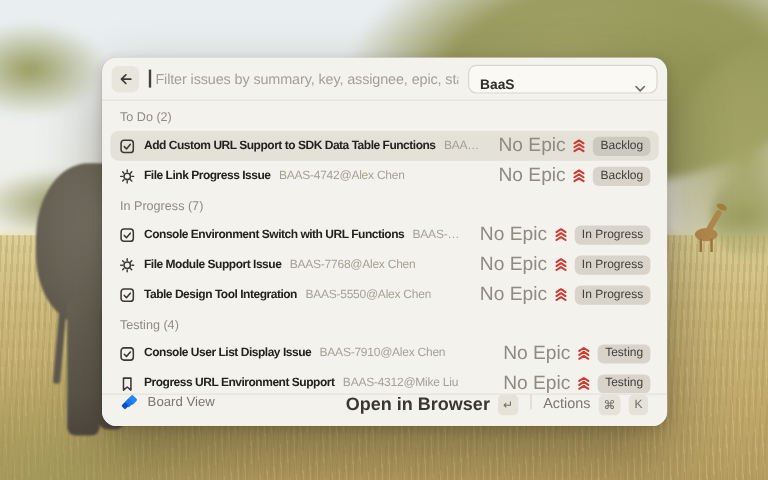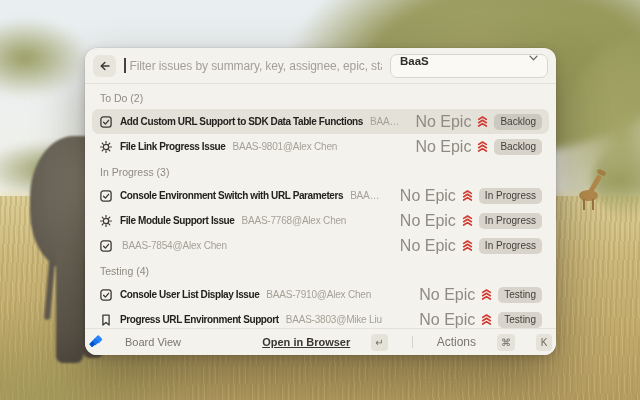--- a/index.html
+++ b/index.html
@@ -43,40 +43,40 @@
   .panel{
     position:absolute;left:85px;top:48px;width:471px;height:307px;
     background:#f4f2ec;border-radius:12px;
     box-shadow:0 22px 50px rgba(48,40,25,.42),0 3px 10px rgba(48,40,25,.20),0 0 0 .5px rgba(0,0,0,.08);
     display:flex;flex-direction:column;overflow:hidden;
   }
   .header{flex:none;height:35px;display:flex;align-items:center;gap:8px;padding:0 8px;border-bottom:1px solid #e4e1d9;}
   .back-btn{flex:none;width:23px;height:22px;border-radius:6px;background:#e8e5dd;display:flex;align-items:center;justify-content:center;}
   .caret{flex:none;width:1.5px;height:15px;background:#45423c;margin-right:-4px;}
   .search-placeholder{flex:1;font-size:12px;letter-spacing:-.1px;color:#a49f96;white-space:nowrap;overflow:hidden;}
-  .dropdown{flex:none;width:158px;height:24px;box-sizing:border-box;background:#fbf9f3;border:1px solid #d9d6cd;border-radius:7px;display:flex;align-items:flex-start;gap:6px;padding:0 9px;}
+  .dropdown{flex:none;width:158px;height:24px;box-sizing:border-box;background:#fbf9f3;border:1px solid #d9d6cd;border-radius:7px;display:flex;align-items:flex-end;gap:6px;padding:0 9px;}
   .dropdown-label{flex:1;font-size:11.5px;font-weight:700;color:#2f2d28;}
   .list{flex:1;overflow:hidden;padding:3px 7px 0;}
   .section-label{height:22px;display:flex;align-items:center;padding:0 8px;font-size:10.5px;color:#8f8b82;}
   .section-label.not-first{margin-top:2px;}
   .row{height:25px;display:flex;align-items:center;gap:5px;padding:0 7px;border-radius:7px;}
   .row.selected{background:#e4e1d9;}
   .type-icon{flex:none;width:14px;height:14px;display:flex;align-items:center;justify-content:center;margin-right:2px;}
   .row-title{flex:none;font-size:10px;letter-spacing:-.4px;font-weight:700;color:#24221e;white-space:nowrap;}
   .row-key{flex:0 1 auto;min-width:0;font-size:10px;letter-spacing:-.2px;color:#a5a197;white-space:nowrap;overflow:hidden;text-overflow:ellipsis;margin-left:2px;}
   .row-spacer{flex:1 0 4px;}
   .row-epic{flex:none;font-size:16px;color:#8f8b82;}
   .prio{flex:none;width:13px;height:13px;display:flex;align-items:center;justify-content:center;}
   .badge{flex:none;font-size:10px;line-height:1;color:#43403a;background:#d8d4cb;border-radius:5px;padding:3px 6px;}
   .row.selected .badge{background:#ccc9c0;}
-  .footer{flex:none;height:26px;border-top:1px solid #e4e1d9;background:#f4f2ec;display:flex;align-items:center;gap:21px;padding:0 4px;}
+  .footer{flex:none;height:26px;border-top:1px solid #e4e1d9;background:#f4f2ec;display:flex;gap:7px;padding:0 16px;}
   .footer-app-icon{flex:none;width:15px;height:15px;display:flex;}
   .footer-view{font-size:11px;color:#7b766d;}
   .footer-spacer{flex:1;}
-  .footer-primary{font-size:11px;font-weight:700;color:#3a3731;text-decoration:underline;}
+  .footer-primary{font-size:15px;font-weight:700;color:#3a3731;}
   .keycap{height:17px;min-width:16px;box-sizing:border-box;padding:0 4px;border-radius:4px;background:#e5e2da;color:#6f6b62;font-size:10px;display:flex;align-items:center;justify-content:center;}
   .v-divider{width:1px;height:12px;background:#d6d3ca;margin:0 3px;}
   .footer-actions{font-size:12px;color:#7b766d;}
 </style>
 </head>
 <body>
 
 <div>
   <div class="bg-blob canopy-left"></div>
   <div class="bg-blob canopy-main"></div>
@@ -157,45 +157,45 @@
                 <line x1="1.6" y1="7" x2="3.1" y2="7"></line>
                 <line x1="10.9" y1="7" x2="12.4" y2="7"></line>
                 <line x1="3.2" y1="3.2" x2="4.3" y2="4.3"></line>
                 <line x1="9.7" y1="9.7" x2="10.8" y2="10.8"></line>
                 <line x1="3.2" y1="10.8" x2="4.3" y2="9.7"></line>
                 <line x1="9.7" y1="4.3" x2="10.8" y2="3.2"></line>
               </g>
             </svg>
           </span>
           <span class="row-title">File Link Progress Issue</span>
-          <span class="row-key">BAAS-9801@Alex Chen</span>
+          <span class="row-key">BAAS-4742@Alex Chen</span>
           <span class="row-spacer"></span>
           <span class="row-epic">No Epic</span>
           <span class="prio">
             <svg width="13" height="13" viewBox="0 0 13 13">
               <g stroke="#cf3a31" stroke-width="1.7" fill="none" stroke-linecap="round" stroke-linejoin="round">
                 <path d="M2.7 4.4L6.5 2l3.8 2.4"></path>
                 <path d="M2.7 7.7L6.5 5.3l3.8 2.4"></path>
                 <path d="M2.7 11L6.5 8.6l3.8 2.4"></path>
               </g>
             </svg>
           </span>
           <span class="badge">Backlog</span>
         </div>
       </div>
       <div class="section">
-        <div class="section-label not-first">In Progress (3)</div>
+        <div class="section-label not-first">In Progress (7)</div>
         <div class="row">
           <span class="type-icon">
             <svg width="14" height="14" viewBox="0 0 14 14">
               <rect x="1.9" y="1.9" width="10.2" height="10.2" rx="2.4" stroke="#3c3933" stroke-width="1.3" fill="none"></rect>
               <path d="M4.6 7.2l1.8 1.9 3.2-3.8" stroke="#3c3933" stroke-width="1.3" fill="none" stroke-linecap="round" stroke-linejoin="round"></path>
             </svg>
           </span>
-          <span class="row-title">Console Environment Switch with URL Parameters</span>
+          <span class="row-title">Console Environment Switch with URL Functions</span>
           <span class="row-key">BAAS-7609@Alex Chen</span>
           <span class="row-spacer"></span>
           <span class="row-epic">No Epic</span>
           <span class="prio">
             <svg width="13" height="13" viewBox="0 0 13 13">
               <g stroke="#cf3a31" stroke-width="1.7" fill="none" stroke-linecap="round" stroke-linejoin="round">
                 <path d="M2.7 4.4L6.5 2l3.8 2.4"></path>
                 <path d="M2.7 7.7L6.5 5.3l3.8 2.4"></path>
                 <path d="M2.7 11L6.5 8.6l3.8 2.4"></path>
               </g>
@@ -234,21 +234,22 @@
           </span>
           <span class="badge">In Progress</span>
         </div>
         <div class="row">
           <span class="type-icon">
             <svg width="14" height="14" viewBox="0 0 14 14">
               <rect x="1.9" y="1.9" width="10.2" height="10.2" rx="2.4" stroke="#3c3933" stroke-width="1.3" fill="none"></rect>
               <path d="M4.6 7.2l1.8 1.9 3.2-3.8" stroke="#3c3933" stroke-width="1.3" fill="none" stroke-linecap="round" stroke-linejoin="round"></path>
             </svg>
           </span>
-          <span class="row-key">BAAS-7854@Alex Chen</span>
+          <span class="row-title">Table Design Tool Integration</span>
+          <span class="row-key">BAAS-5550@Alex Chen</span>
           <span class="row-spacer"></span>
           <span class="row-epic">No Epic</span>
           <span class="prio">
             <svg width="13" height="13" viewBox="0 0 13 13">
               <g stroke="#cf3a31" stroke-width="1.7" fill="none" stroke-linecap="round" stroke-linejoin="round">
                 <path d="M2.7 4.4L6.5 2l3.8 2.4"></path>
                 <path d="M2.7 7.7L6.5 5.3l3.8 2.4"></path>
                 <path d="M2.7 11L6.5 8.6l3.8 2.4"></path>
               </g>
             </svg>
@@ -280,21 +281,21 @@
           </span>
           <span class="badge">Testing</span>
         </div>
         <div class="row">
           <span class="type-icon">
             <svg width="14" height="14" viewBox="0 0 14 14">
               <path d="M3.9 2.1h6.2v10L7 9.5l-3.1 2.6z" stroke="#3c3933" stroke-width="1.3" fill="none" stroke-linejoin="round"></path>
             </svg>
           </span>
           <span class="row-title">Progress URL Environment Support</span>
-          <span class="row-key">BAAS-3803@Mike Liu</span>
+          <span class="row-key">BAAS-4312@Mike Liu</span>
           <span class="row-spacer"></span>
           <span class="row-epic">No Epic</span>
           <span class="prio">
             <svg width="13" height="13" viewBox="0 0 13 13">
               <g stroke="#cf3a31" stroke-width="1.7" fill="none" stroke-linecap="round" stroke-linejoin="round">
                 <path d="M2.7 4.4L6.5 2l3.8 2.4"></path>
                 <path d="M2.7 7.7L6.5 5.3l3.8 2.4"></path>
                 <path d="M2.7 11L6.5 8.6l3.8 2.4"></path>
               </g>
             </svg>

